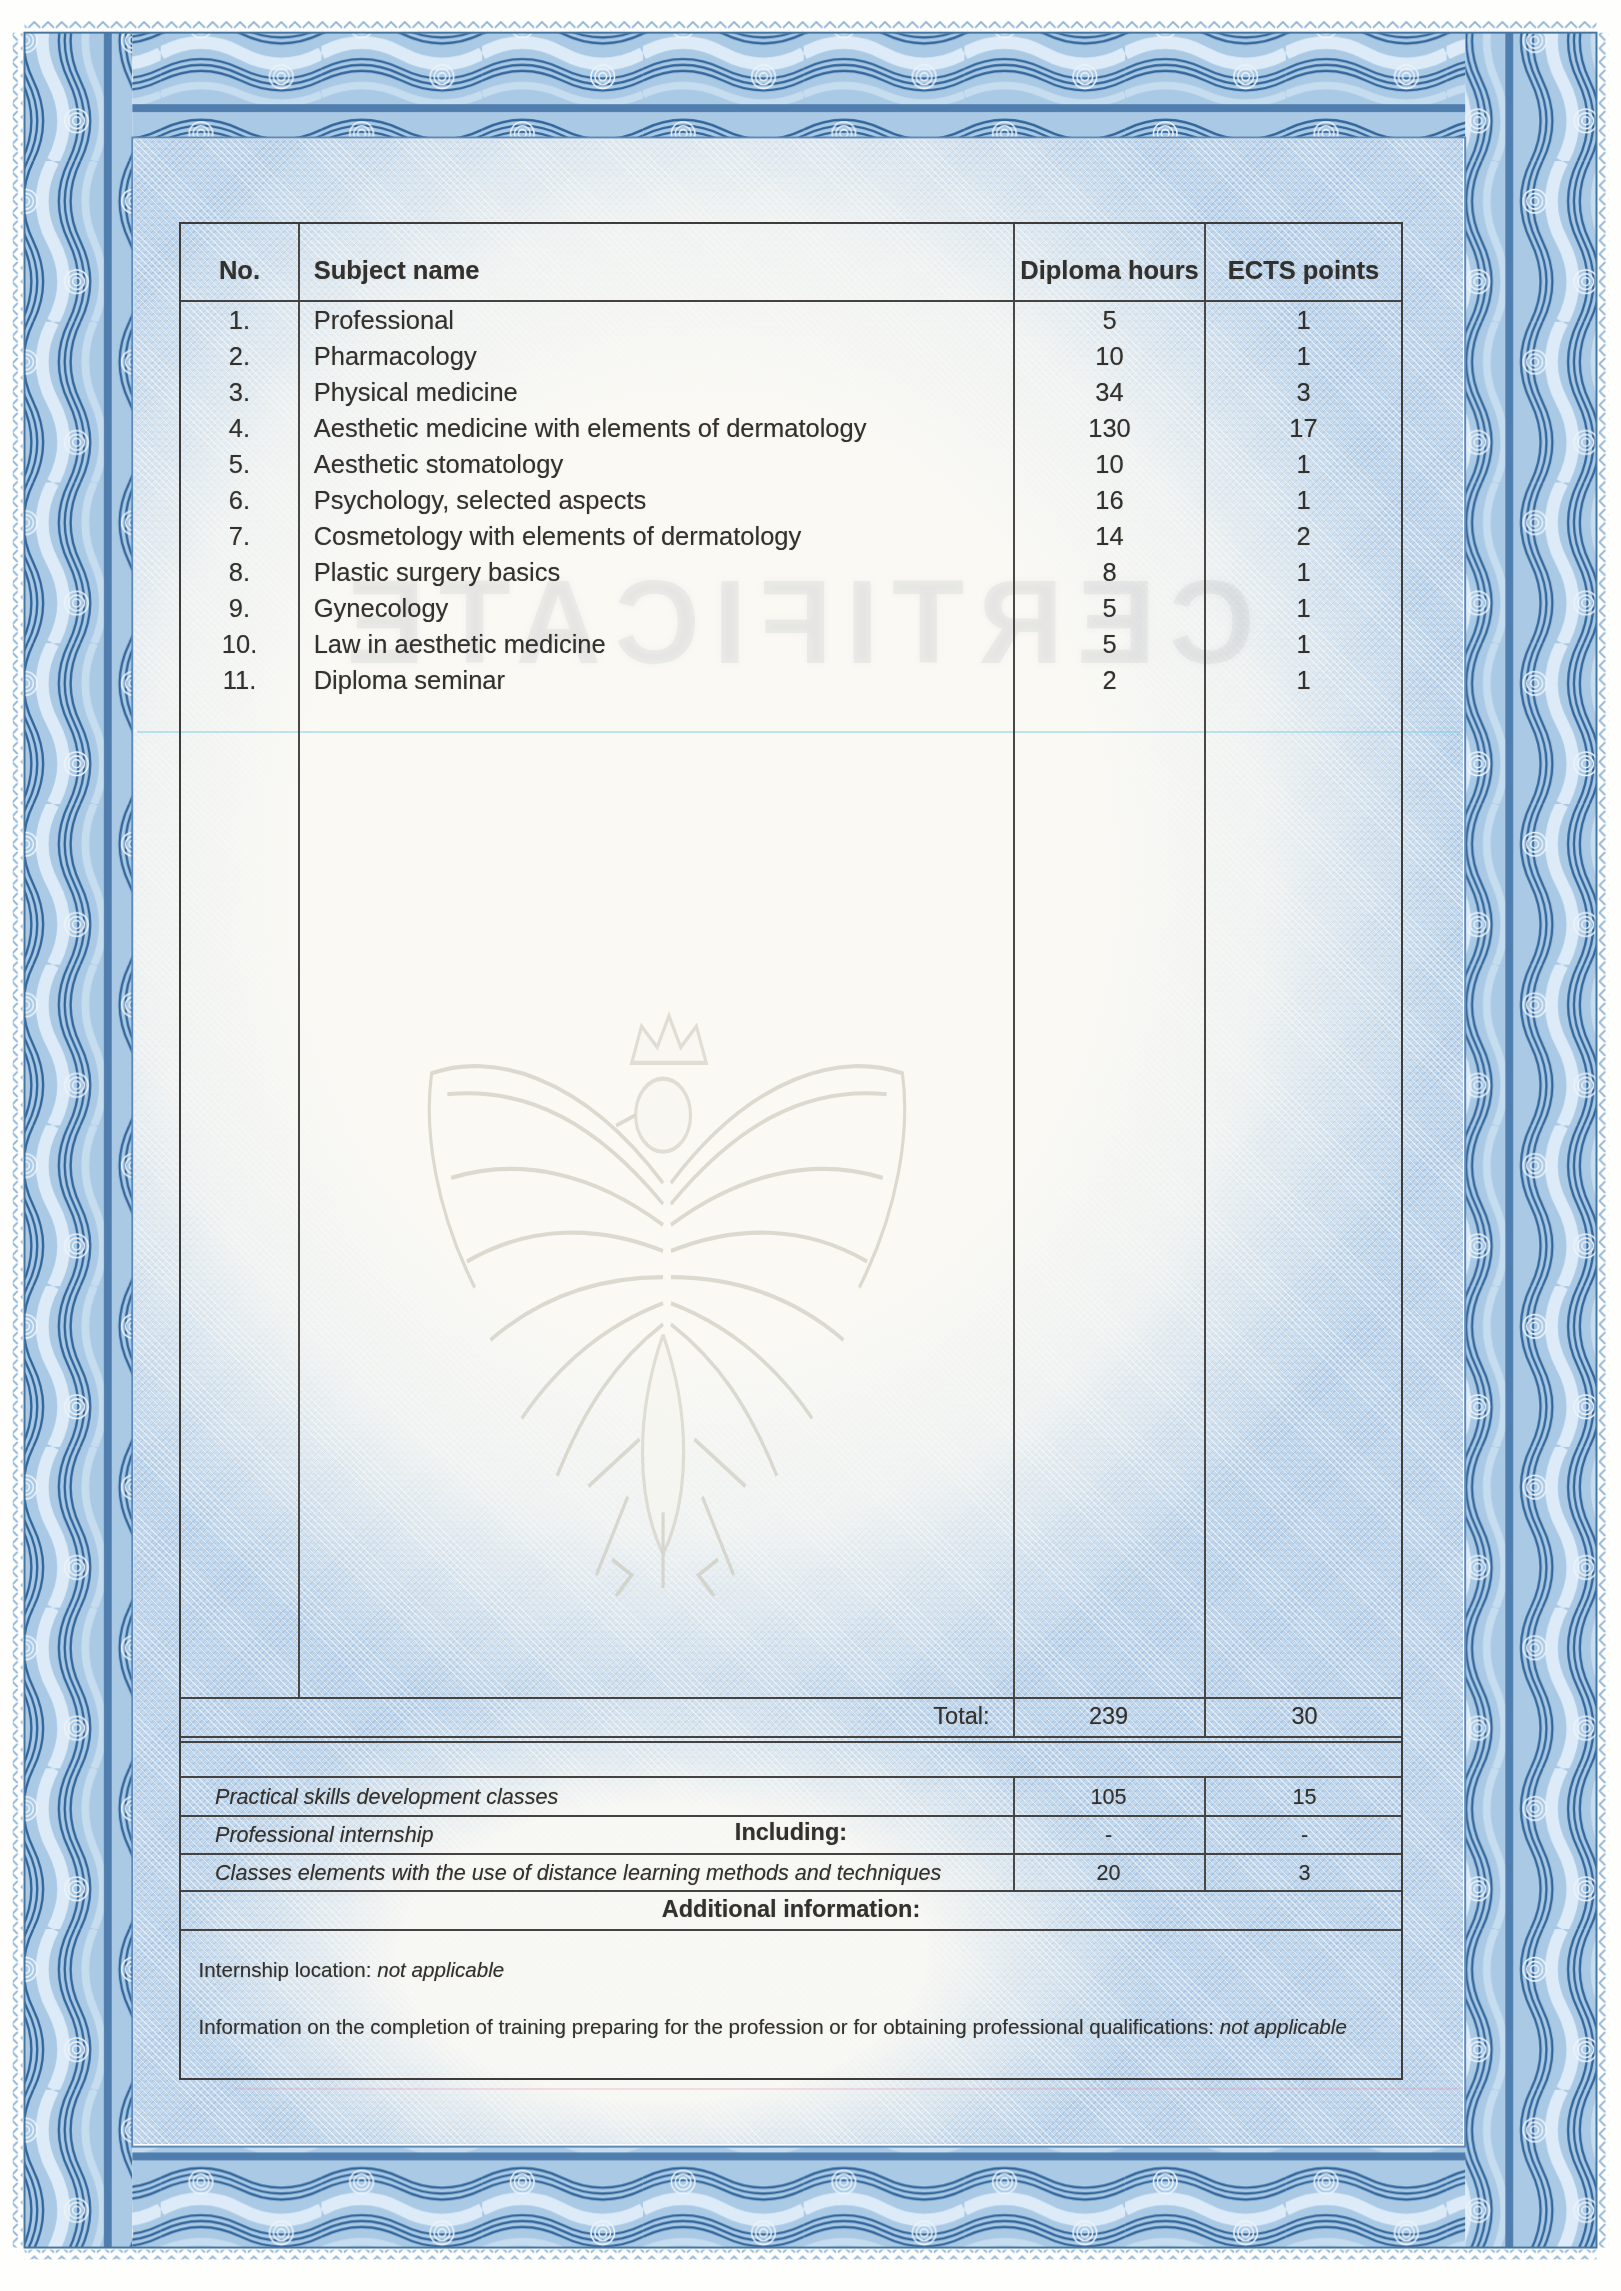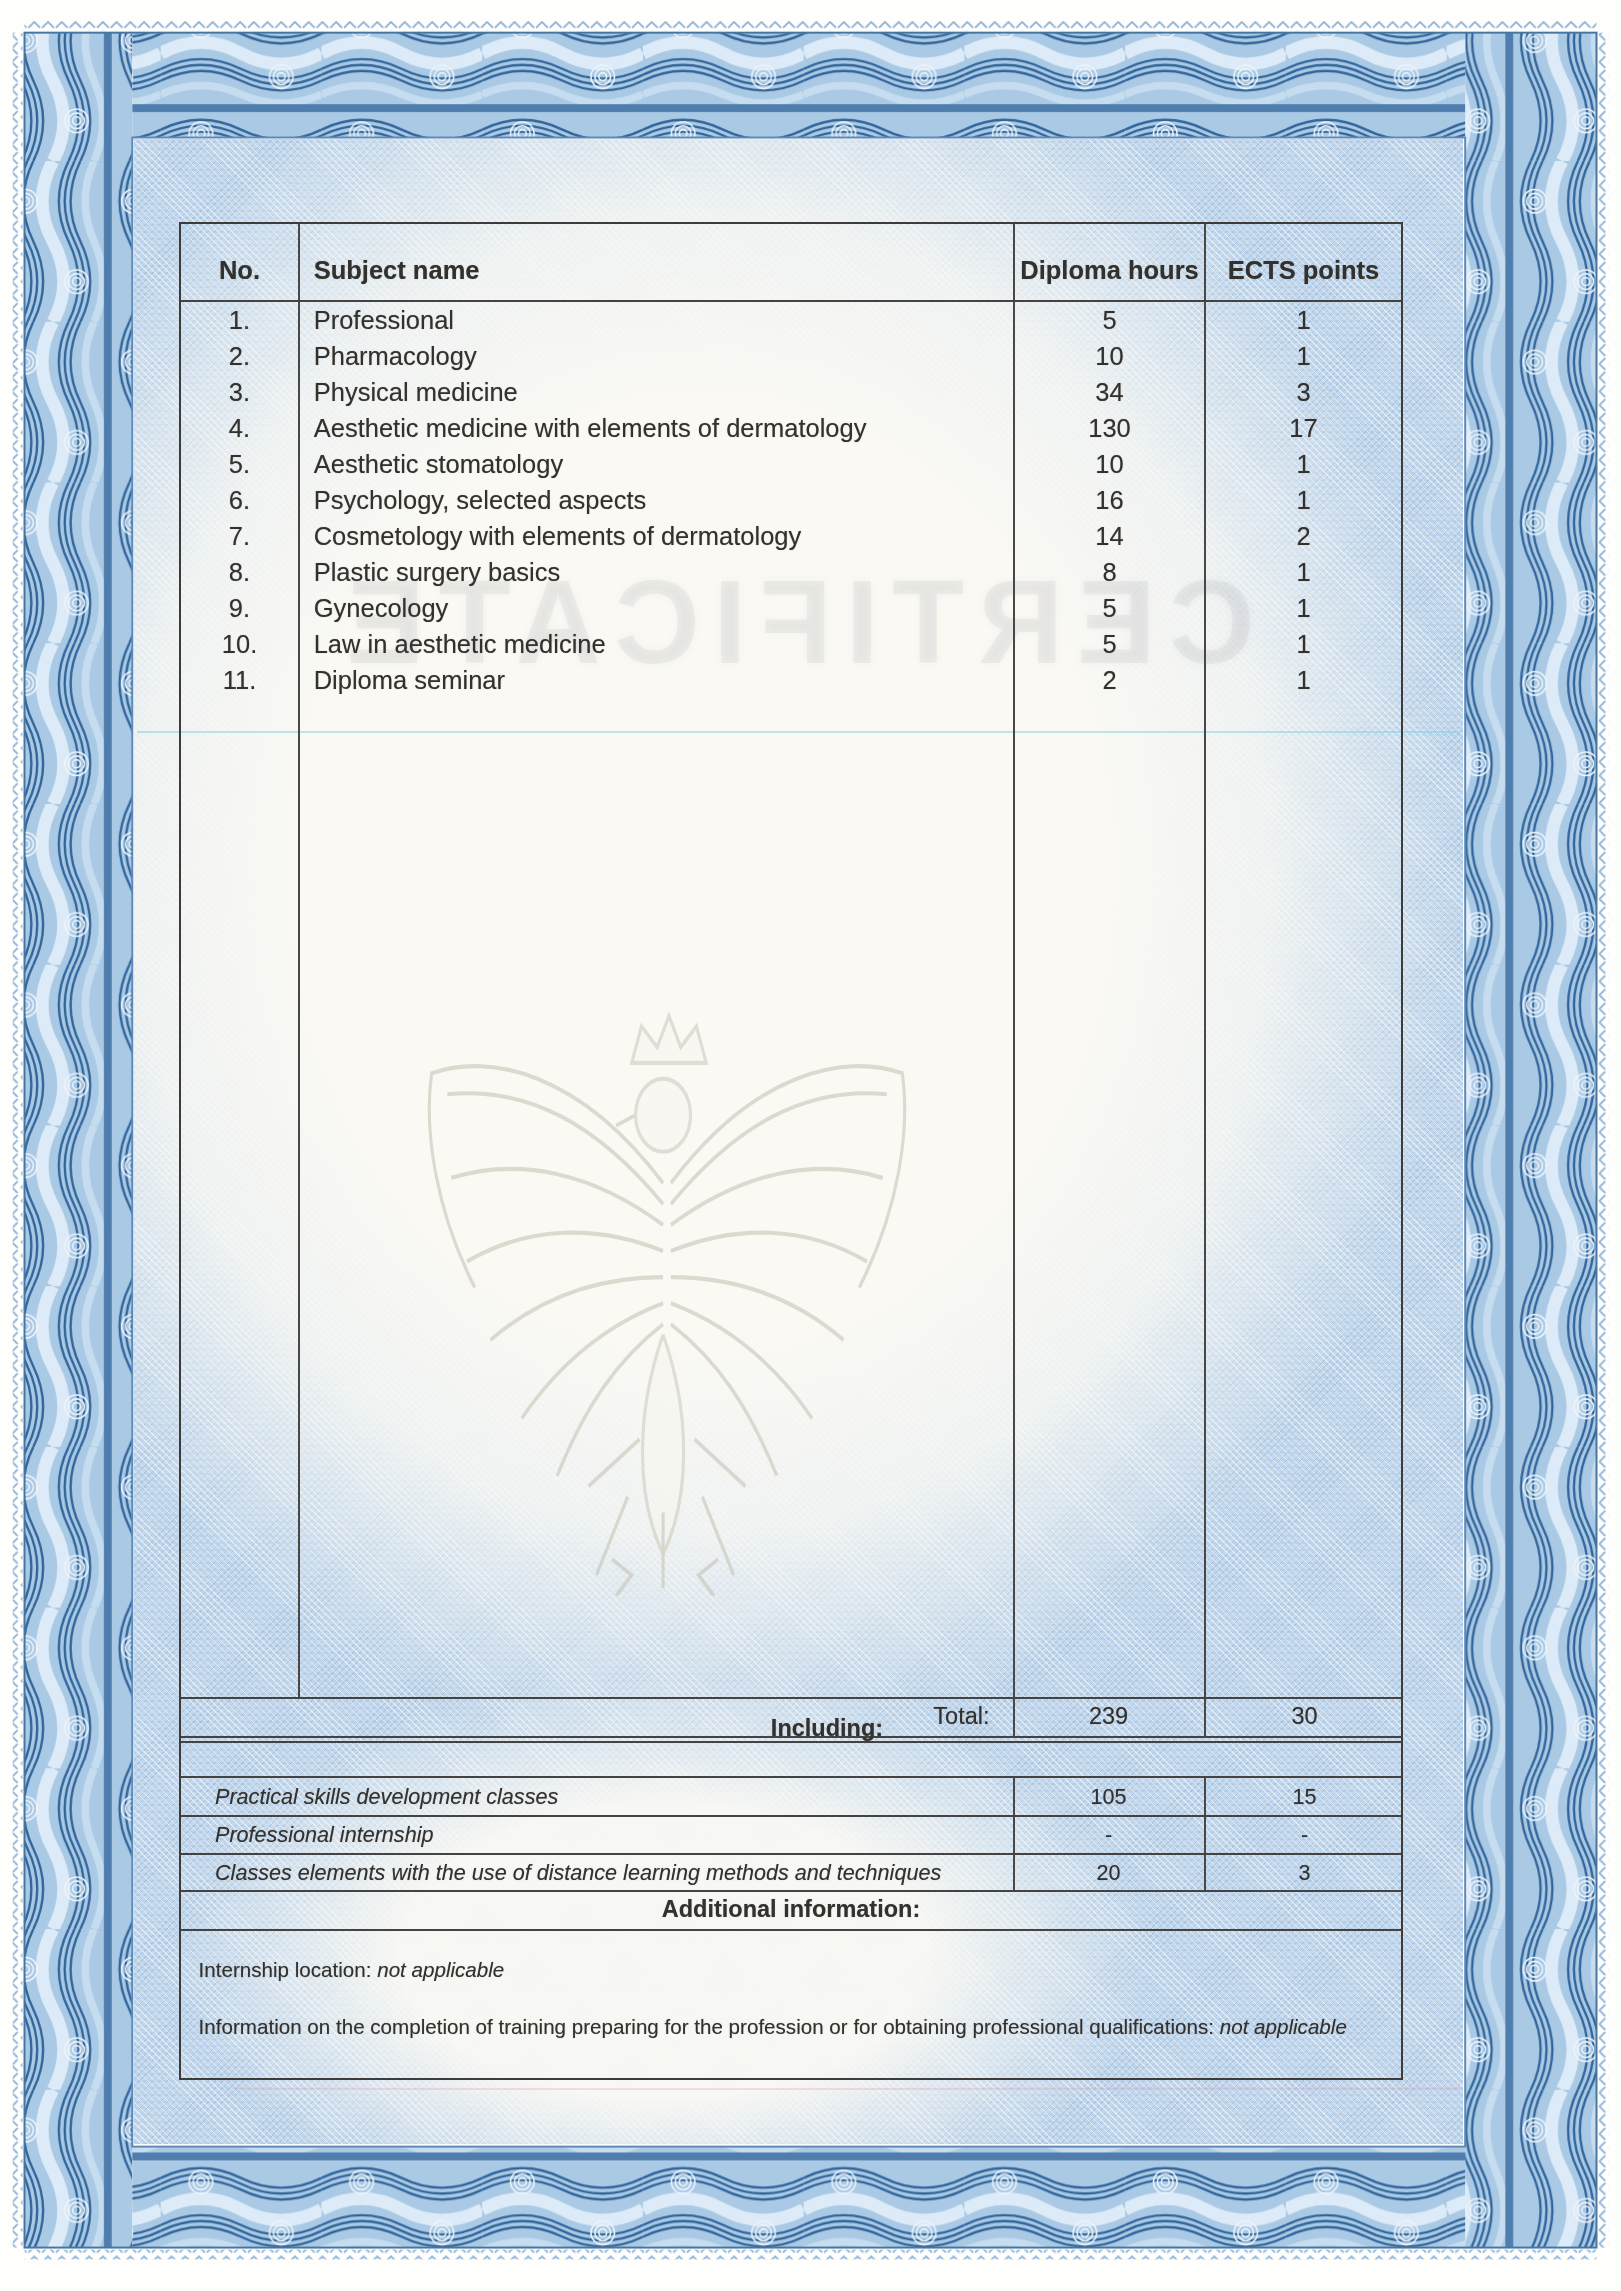--- a/index.html
+++ b/index.html
@@ -44,21 +44,21 @@
   .brow{display:grid;grid-template-columns:117px 716px 191px 197px;height:36px;align-items:center;}
   .brow .c-no{text-align:center;}
   .brow .c-name{padding-left:15.7px;}
   .brow .c-hours,.brow .c-ects{text-align:center;}
   .trow-total{position:absolute;left:0;top:1473px;width:100%;height:39px;display:grid;
     grid-template-columns:832px 191px 201px;align-items:center;font-size:23.5px;}
   .trow-total .lbl{text-align:right;padding-right:23.5px;font-weight:normal;}
   .trow-total .num{text-align:center;}
   .trow-merged{position:absolute;left:0;width:100%;display:flex;align-items:center;justify-content:center;
     font-weight:bold;font-size:23.5px;}
-  .incl{top:1488px;height:33px;margin-left:36px;}
+  .incl{top:1592px;height:33px;}
   .addl{top:1668px;height:35px;}
   .statrows{position:absolute;left:0;top:1554px;width:100%;}
   .srow{display:grid;grid-template-columns:832px 191px 201px;height:38px;align-items:center;font-size:21.6px;}
   .srow .lbl{padding-left:34px;font-style:italic;}
   .srow .num{text-align:center;}
   .finalblock{position:absolute;left:0;top:1707px;width:100%;height:151px;box-sizing:border-box;
     padding:27.4px 17.6px 0 17.6px;font-size:20.6px;}
   .finalblock p{margin:0 0 33px 0;}
   .finalblock .it{font-style:italic;}
   .soft{text-shadow:0 0 1px rgba(70,65,60,.45);}

